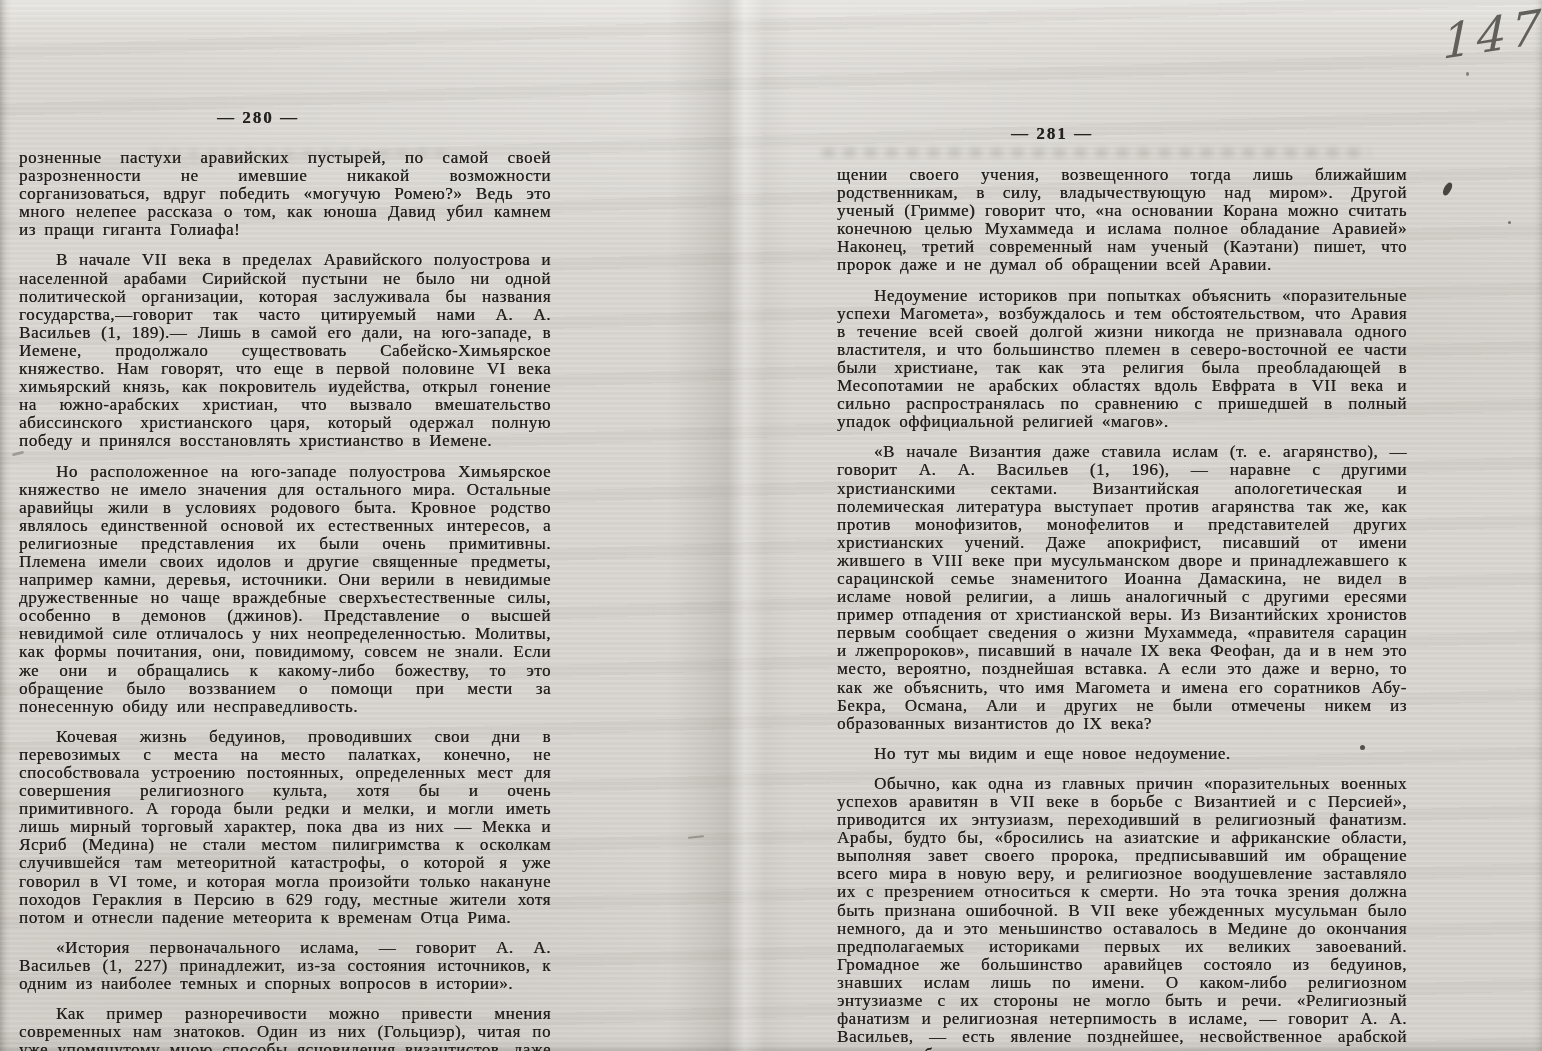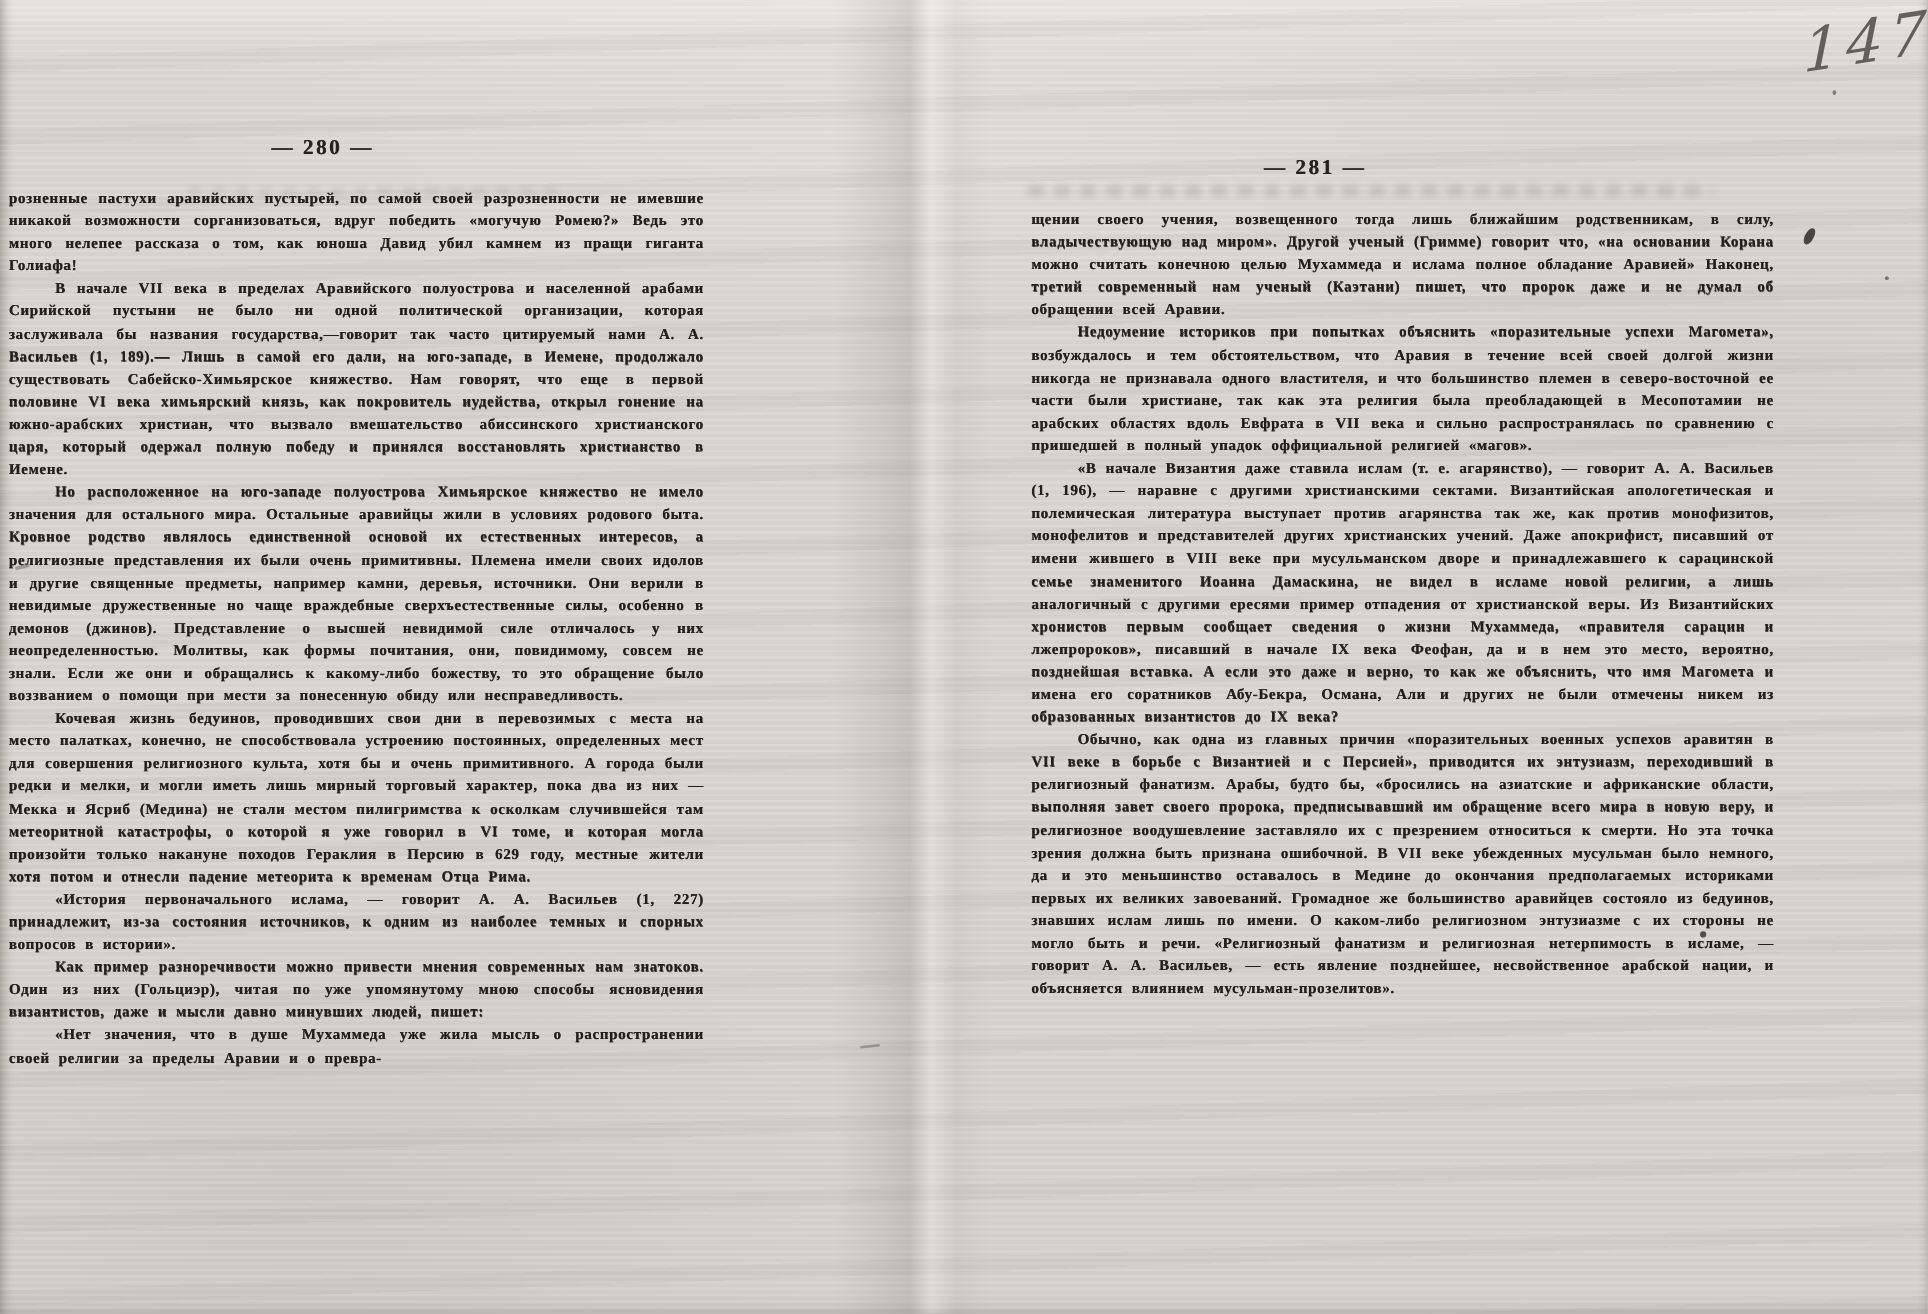--- a/index.html
+++ b/index.html
@@ -39,25 +39,25 @@
   .page-left{left:7px;top:108px;width:556px;}
   .page-right{left:825px;top:124px;width:594px;}
   .page-header{
     font-weight:700;font-size:17px;letter-spacing:2px;
     color:#24221f;text-align:center;
     text-shadow:0.3px 0.3px 0.5px rgba(33,31,28,.75);
   }
   .header-left{transform:translateX(-27px);margin-bottom:21px;}
   .header-right{transform:translateX(-70px);margin-bottom:22px;}
   .para{
-    margin:0;
+    margin:12px;
     text-indent:37px;
     text-align:justify;
-    font-weight:700;
-    font-size:12px;
+    font-weight:400;
+    font-size:17px;
     line-height:18.1px;
     letter-spacing:0.55px;
     word-spacing:3.6px;
     color:#211f1c;
     text-shadow:0.3px 0.3px 0.45px rgba(33,31,28,.8);
     hyphens:auto;
   }
   .no-indent{text-indent:0;}
   .gap-before{margin-top:7px;}
   .handwritten{
@@ -108,20 +108,21 @@
       <p class="para">«Нет значения, что в душе Мухаммеда уже жила мысль о распространении своей религии за пределы Аравии и о превра-</p>
     </div>
   </section>
 
   <section class="page page-right">
     <div class="page-header header-right">— 281 —</div>
     <div class="page-body">
       <p class="para no-indent">щении своего учения, возвещенного тогда лишь ближайшим родственникам, в силу, владычествующую над миром». Другой ученый (Гримме) говорит что, «на основании Корана можно считать конечною целью Мухаммеда и ислама полное обладание Аравией» Наконец, третий современный нам ученый (Каэтани) пишет, что пророк даже и не думал об обращении всей Аравии.</p>
       <p class="para">Недоумение историков при попытках объяснить «поразительные успехи Магомета», возбуждалось и тем обстоятельством, что Аравия в течение всей своей долгой жизни никогда не признавала одного властителя, и что большинство племен в северо-восточной ее части были христиане, так как эта религия была преобладающей в Месопотамии не арабских областях вдоль Евфрата в VII века и сильно распространялась по сравнению с пришедшей в полный упадок оффициальной религией «магов».</p>
       <p class="para">«В начале Византия даже ставила ислам (т. е. агарянство), — говорит А. А. Васильев (1, 196), — наравне с другими христианскими сектами. Византийская апологетическая и полемическая литература выступает против агарянства так же, как против монофизитов, монофелитов и представителей других христианских учений. Даже апокрифист, писавший от имени жившего в VIII веке при мусульманском дворе и принадлежавшего к сарацинской семье знаменитого Иоанна Дамаскина, не видел в исламе новой религии, а лишь аналогичный с другими ересями пример отпадения от христианской веры. Из Византийских хронистов первым сообщает сведения о жизни Мухаммеда, «правителя сарацин и лжепророков», писавший в начале IX века Феофан, да и в нем это место, вероятно, позднейшая вставка. А если это даже и верно, то как же объяснить, что имя Магомета и имена его соратников Абу-Бекра, Османа, Али и других не были отмечены никем из образованных византистов до IX века?</p>
+      <p class="para">Но тут мы видим и еще новое недоумение.</p>
       <p class="para">Обычно, как одна из главных причин «поразительных военных успехов аравитян в VII веке в борьбе с Византией и с Персией», приводится их энтузиазм, переходивший в религиозный фанатизм. Арабы, будто бы, «бросились на азиатские и африканские области, выполняя завет своего пророка, предписывавший им обращение всего мира в новую веру, и религиозное воодушевление заставляло их с презрением относиться к смерти. Но эта точка зрения должна быть признана ошибочной. В VII веке убежденных мусульман было немного, да и это меньшинство оставалось в Медине до окончания предполагаемых историками первых их великих завоеваний. Громадное же большинство аравийцев состояло из бедуинов, знавших ислам лишь по имени. О каком-либо религиозном энтузиазме с их стороны не могло быть и речи. «Религиозный фанатизм и религиозная нетерпимость в исламе, — говорит А. А. Васильев, — есть явление позднейшее, несвойственное арабской нации, и объясняется влиянием мусульман-прозелитов».</p>
     </div>
   </section>
 
   <div class="handwritten">147</div>
 
   <div class="speck speck-a"></div>
   <div class="speck speck-b"></div>
   <div class="speck speck-c"></div>
   <div class="speck speck-d"></div>

